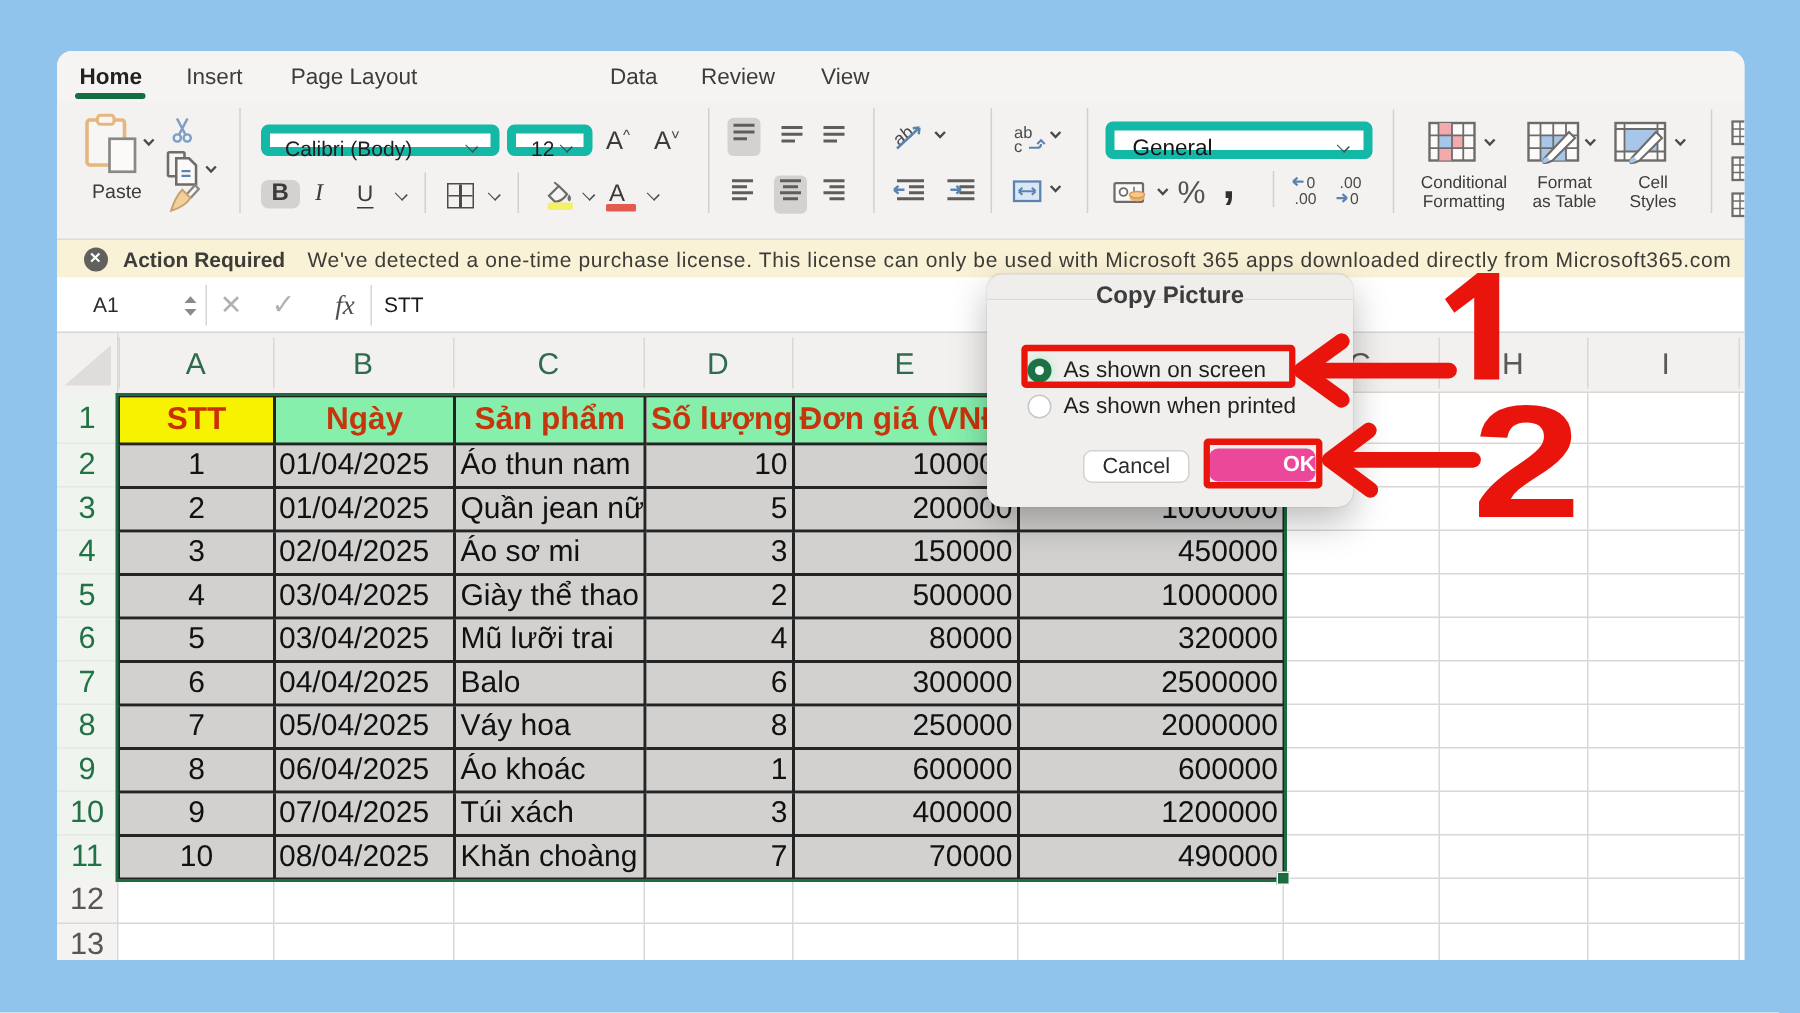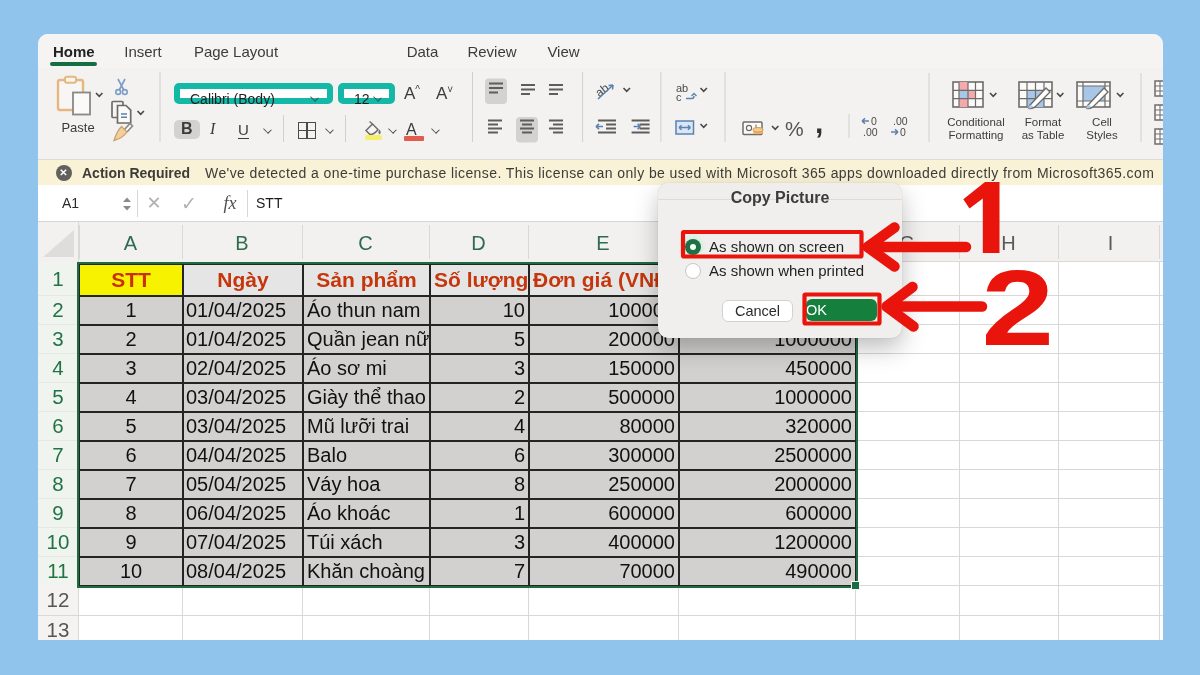--- a/index.html
+++ b/index.html
@@ -29,21 +29,21 @@
   .fbar { position:absolute; left:0; top:151px; width:100%; height:37px; background:#ffffff; border-bottom:1px solid #d7d5d2; }
   
   .grid { position:absolute; left:0; top:188px; width:100%; height:418px; background:#fff; }
   .colhdr { position:absolute; left:0; top:0; width:100%; height:40px; background:#f2f1ef; }
   .cl { position:absolute; top:0; height:40px; line-height:42px; text-align:center; font-size:20px; color:#2f6b4e; }
   .rowhdr { position:absolute; left:0; top:40px; width:40px; height:378px; background:#f4f3f1; }
   .rn { position:absolute; left:0; width:40px; text-align:center; font-size:20.5px; color:#217346; }
   .gl { position:absolute; background:#d9d8d6; }
   table.sheet { position:absolute; border-collapse:collapse; table-layout:fixed; }
   table.sheet td { border:2px solid #242424; overflow:hidden; white-space:nowrap; font-size:20px; color:#111; padding:0 3px; }
-  table.sheet td.hd { background:#e5e5e5; color:#c5360c; font-weight:bold; font-size:21px; text-align:center; }
+  table.sheet td.hd { background:#86efac; color:#c5360c; font-weight:bold; font-size:21px; text-align:center; }
   table.sheet td.hd1 { background:#f6f200; color:#c93004; }
   td.gray { background:#d2d1d0; }
   td.num { text-align:right; }
   td.dt { text-align:left; padding-left:2px !important; }
   td.ctr { text-align:center; }
   
   .dlg { position:absolute; left:658px; top:183px; width:244px; height:155px; background:#f1efed;
          border-radius:10px; box-shadow:0 10px 24px rgba(0,0,0,0.26), 0 0 1px rgba(0,0,0,0.25); z-index:50; }
 </style>
 </head>
@@ -204,20 +204,24 @@
       <path d="M9.5 3 L6.5 0.5" stroke="#6e6c6a" stroke-width="1.3" fill="none"></path>
       <path d="M16.5 8.5 q2.3 3.3 0 4.8 q-2.3 -1.5 0 -4.8Z" fill="#6e6c6a"></path>
     </svg>
     <div class="abs" style="left:327px; top:66.5px; width:17px; height:5px; background:#f5ef6a; border-radius:2px;"></div>
     <div class="cv" style="position:absolute; left:351px; top:58px;"></div>
     <div class="abs" style="left:368px; top:53px; font-size:16px; color:#3b3b3b; font-weight:500;">A</div>
     <div class="abs" style="left:366px; top:67.5px; width:20px; height:5px; background:#e05c4f; border-radius:1px;"></div>
     <div class="cv" style="position:absolute; left:394px; top:58px;"></div>
     <div class="sep" style="left:434px; top:4px; height:70px;"></div>
 
+    <div class="combo" style="left:699px; top:13px; width:178px; height:25px;">
+      <div class="cx" style="left:12px; line-height:24px; font-size:15px; color:#151515;">General</div>
+      <div class="cv" style="position:absolute; right:10px; top:7px;"></div>
+    </div>
     <div class="abs" style="left:747px; top:49px; font-size:21px; color:#565452;">%</div>
     <div class="abs" style="left:777px; top:40px; font-size:30px; font-weight:bold; color:#33312f; line-height:30px;">,</div>
 
     <div class="rlbl" style="left:900px; top:48px; width:76px;">Conditional<br>Formatting</div>
     <div class="rlbl" style="left:967px; top:48px; width:76px;">Format<br>as Table</div>
     <div class="rlbl" style="left:1026px; top:48px; width:76px;">Cell<br>Styles</div>
   </div>
   <div class="notice" id="notice">
     <div class="abs" style="left:17.5px; top:4.5px; width:16px; height:16px; border-radius:50%; background:#61605c; color:#fff; font-size:10px; font-weight:bold; text-align:center; line-height:16px;">✕</div>
     <div class="abs" style="left:44px; top:0; height:25px; line-height:26px; font-size:14px; font-weight:bold; color:#3d3c39;">Action Required</div>
@@ -418,21 +422,21 @@
   </div>
 </div>
 <div class="dlg" id="dlg">
   <div style="position:absolute; left:0; top:0; width:100%; height:17px; border-bottom:1px solid #dddbd9; border-radius:10px 10px 0 0; background:#f0eeec; text-align:center; line-height:30px; font-size:16px; font-weight:bold; color:#3c3c3c;">Copy Picture</div>
   <div style="position:absolute; left:27px; top:56px; width:16px; height:16px; border-radius:50%; background:#1d7145; box-shadow:0 0 5px 2px rgba(170,240,200,0.55);"></div>
   <div style="position:absolute; left:31.7px; top:60.7px; width:6.6px; height:6.6px; border-radius:50%; background:#f2fff7;"></div>
   <div style="position:absolute; left:27px; top:80px; width:16px; height:16px; border-radius:50%; background:#fff; border:1px solid #c9c7c5;"></div>
   <div style="position:absolute; left:51px; top:55px; font-size:15px; color:#1f1f1f;">As shown on screen</div>
   <div style="position:absolute; left:51px; top:79px; font-size:15px; color:#1f1f1f;">As shown when printed</div>
   <div style="position:absolute; left:64px; top:116.5px; width:71px; height:22px; background:#fff; border:1px solid #d4d2d0; border-radius:6px; text-align:center; line-height:21px; font-size:14.5px; color:#2b2b2b;">Cancel</div>
-  <div style="position:absolute; left:148px; top:115.5px; width:71px; height:22px; background:#15803d; border-radius:6px; text-align:left; line-height:22px; font-size:14.5px; color:#ffffff;">OK</div>
+  <div style="position:absolute; left:148px; top:115.5px; width:71px; height:22px; background:#ec4899; border-radius:6px; text-align:right; line-height:22px; font-size:14.5px; color:#ffffff;font-weight:bold;">OK</div>
 </div>
 <svg id="annot" style="position:absolute; left:0; top:0; z-index:60;" width="1200" height="675" viewBox="0 0 1200 675">
   <g fill="none" stroke="#e9140b">
     <rect x="683" y="232" width="178.5" height="24.5" stroke-width="4.2" rx="1"></rect>
     <rect x="804.5" y="294.5" width="75" height="29" stroke-width="4.2" rx="1"></rect>
     <g stroke-width="10.5" stroke-linecap="round" stroke-linejoin="round">
       <path d="M966 247 H878"></path>
       <path d="M894.5 227.5 L867.5 247 L894.5 266.5"></path>
       <path d="M982 306.5 H896"></path>
       <path d="M912.5 287 L886.5 306.5 L913.5 326.5"></path>

